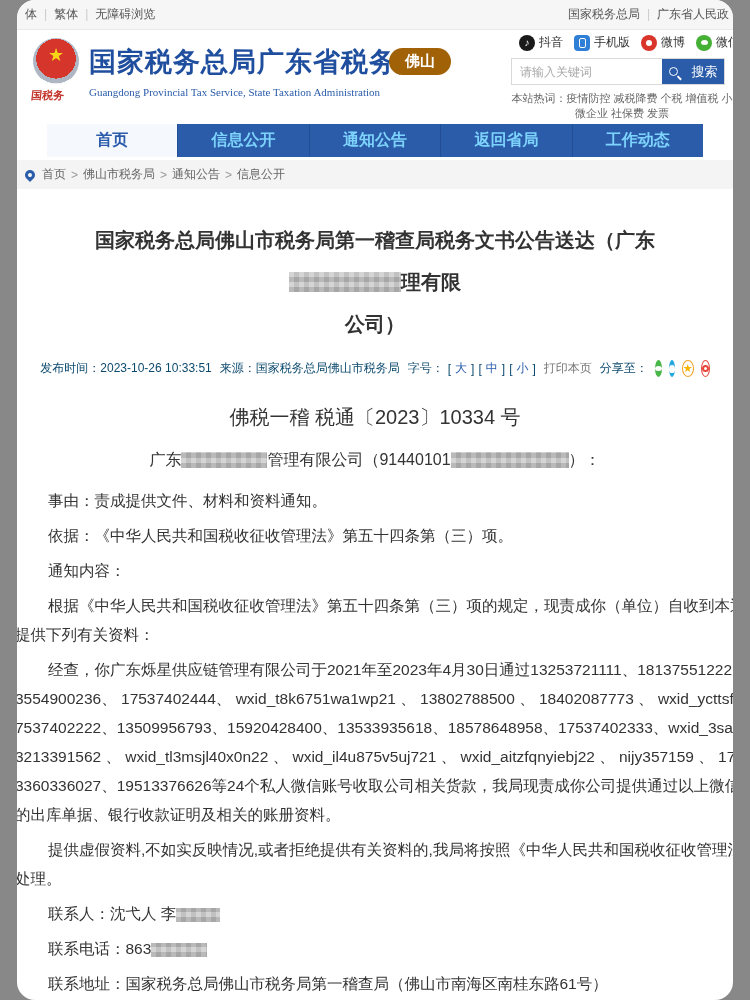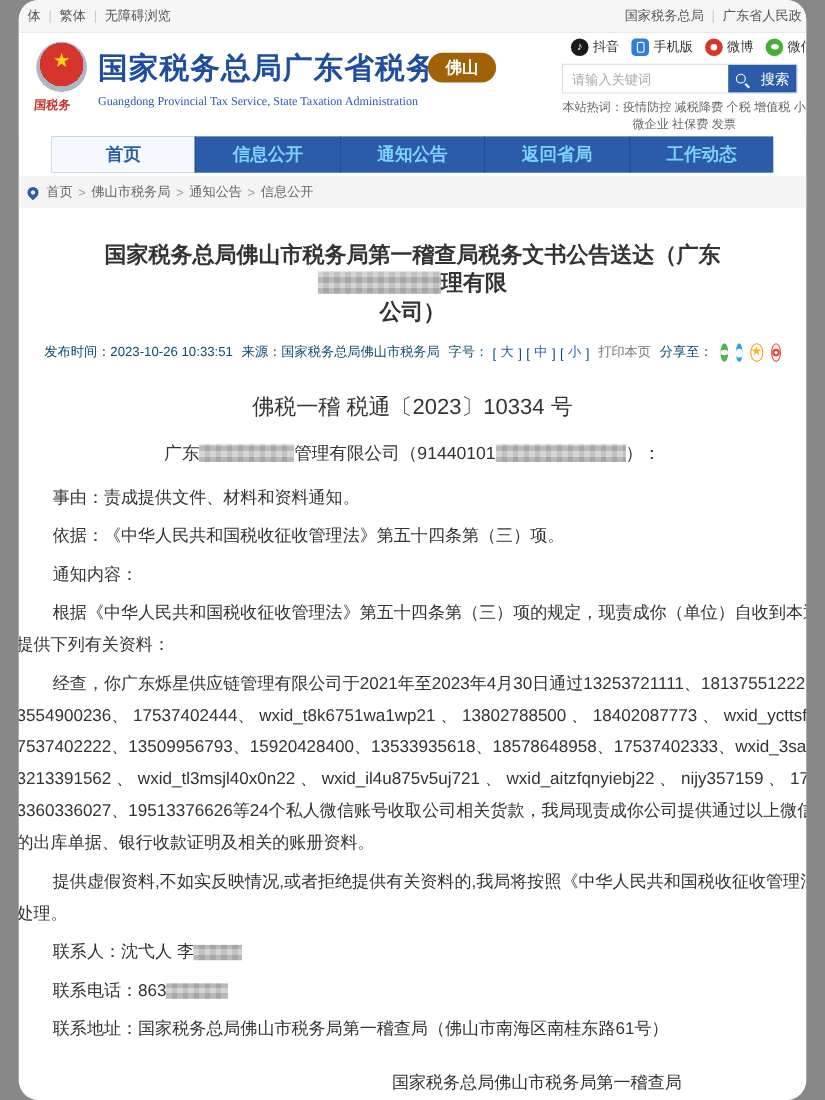--- a/index.html
+++ b/index.html
@@ -52,21 +52,21 @@
 
   
   .crumb-strip { margin-top:3px; height:29px; background:#f4f4f4; display:flex; align-items:center; padding-left:8px; font-size:12px; color:#666; }
   .pin { width:10px; height:10px; background:#2a5caa; border-radius:50% 50% 50% 0; transform:rotate(-45deg); margin-right:7px; position:relative; }
   .pin::after { content:""; position:absolute; width:4px; height:4px; background:#f4f4f4; border-radius:50%; left:3px; top:3px; }
   .crumb-strip a { color:#666; text-decoration:none; cursor:pointer; }
   .cr-sep { margin:0 5px; color:#999; }
 
   
   .article { padding:0 30px; color:#333; }
-  .art-title { margin-top:30px; text-align:center; font-size:20px; font-weight:bold; line-height:26px; color:#333; }
+  .art-title { margin-top:30px; text-align:center; font-size:20px; font-weight:bold; line-height:42px; color:#333; }
   .mosaic { display:inline-block; vertical-align:-3px; background-image:
       repeating-linear-gradient(0deg, rgba(120,120,120,.35) 0 5px, rgba(200,200,200,.35) 5px 10px),
       repeating-linear-gradient(90deg, #dcdcdc 0 5px, #bfbfbf 5px 10px);
   }
   .meta { margin-top:15px; text-align:center; font-size:12px; color:#999; display:flex; align-items:center; justify-content:center; gap:4px; white-space:nowrap; }
   .meta .gap2 { width:14px; }
   .meta .fsz { color:#2a5caa; cursor:pointer; }
   .meta .plain { color:#0c4a6e; }
   .meta .link { color:#777; cursor:pointer; }
   .share-ic { width:17px; height:17px; border-radius:50%; display:inline-flex; align-items:center; justify-content:center; margin-left:3px; cursor:pointer; font-size:11px; line-height:1; }

